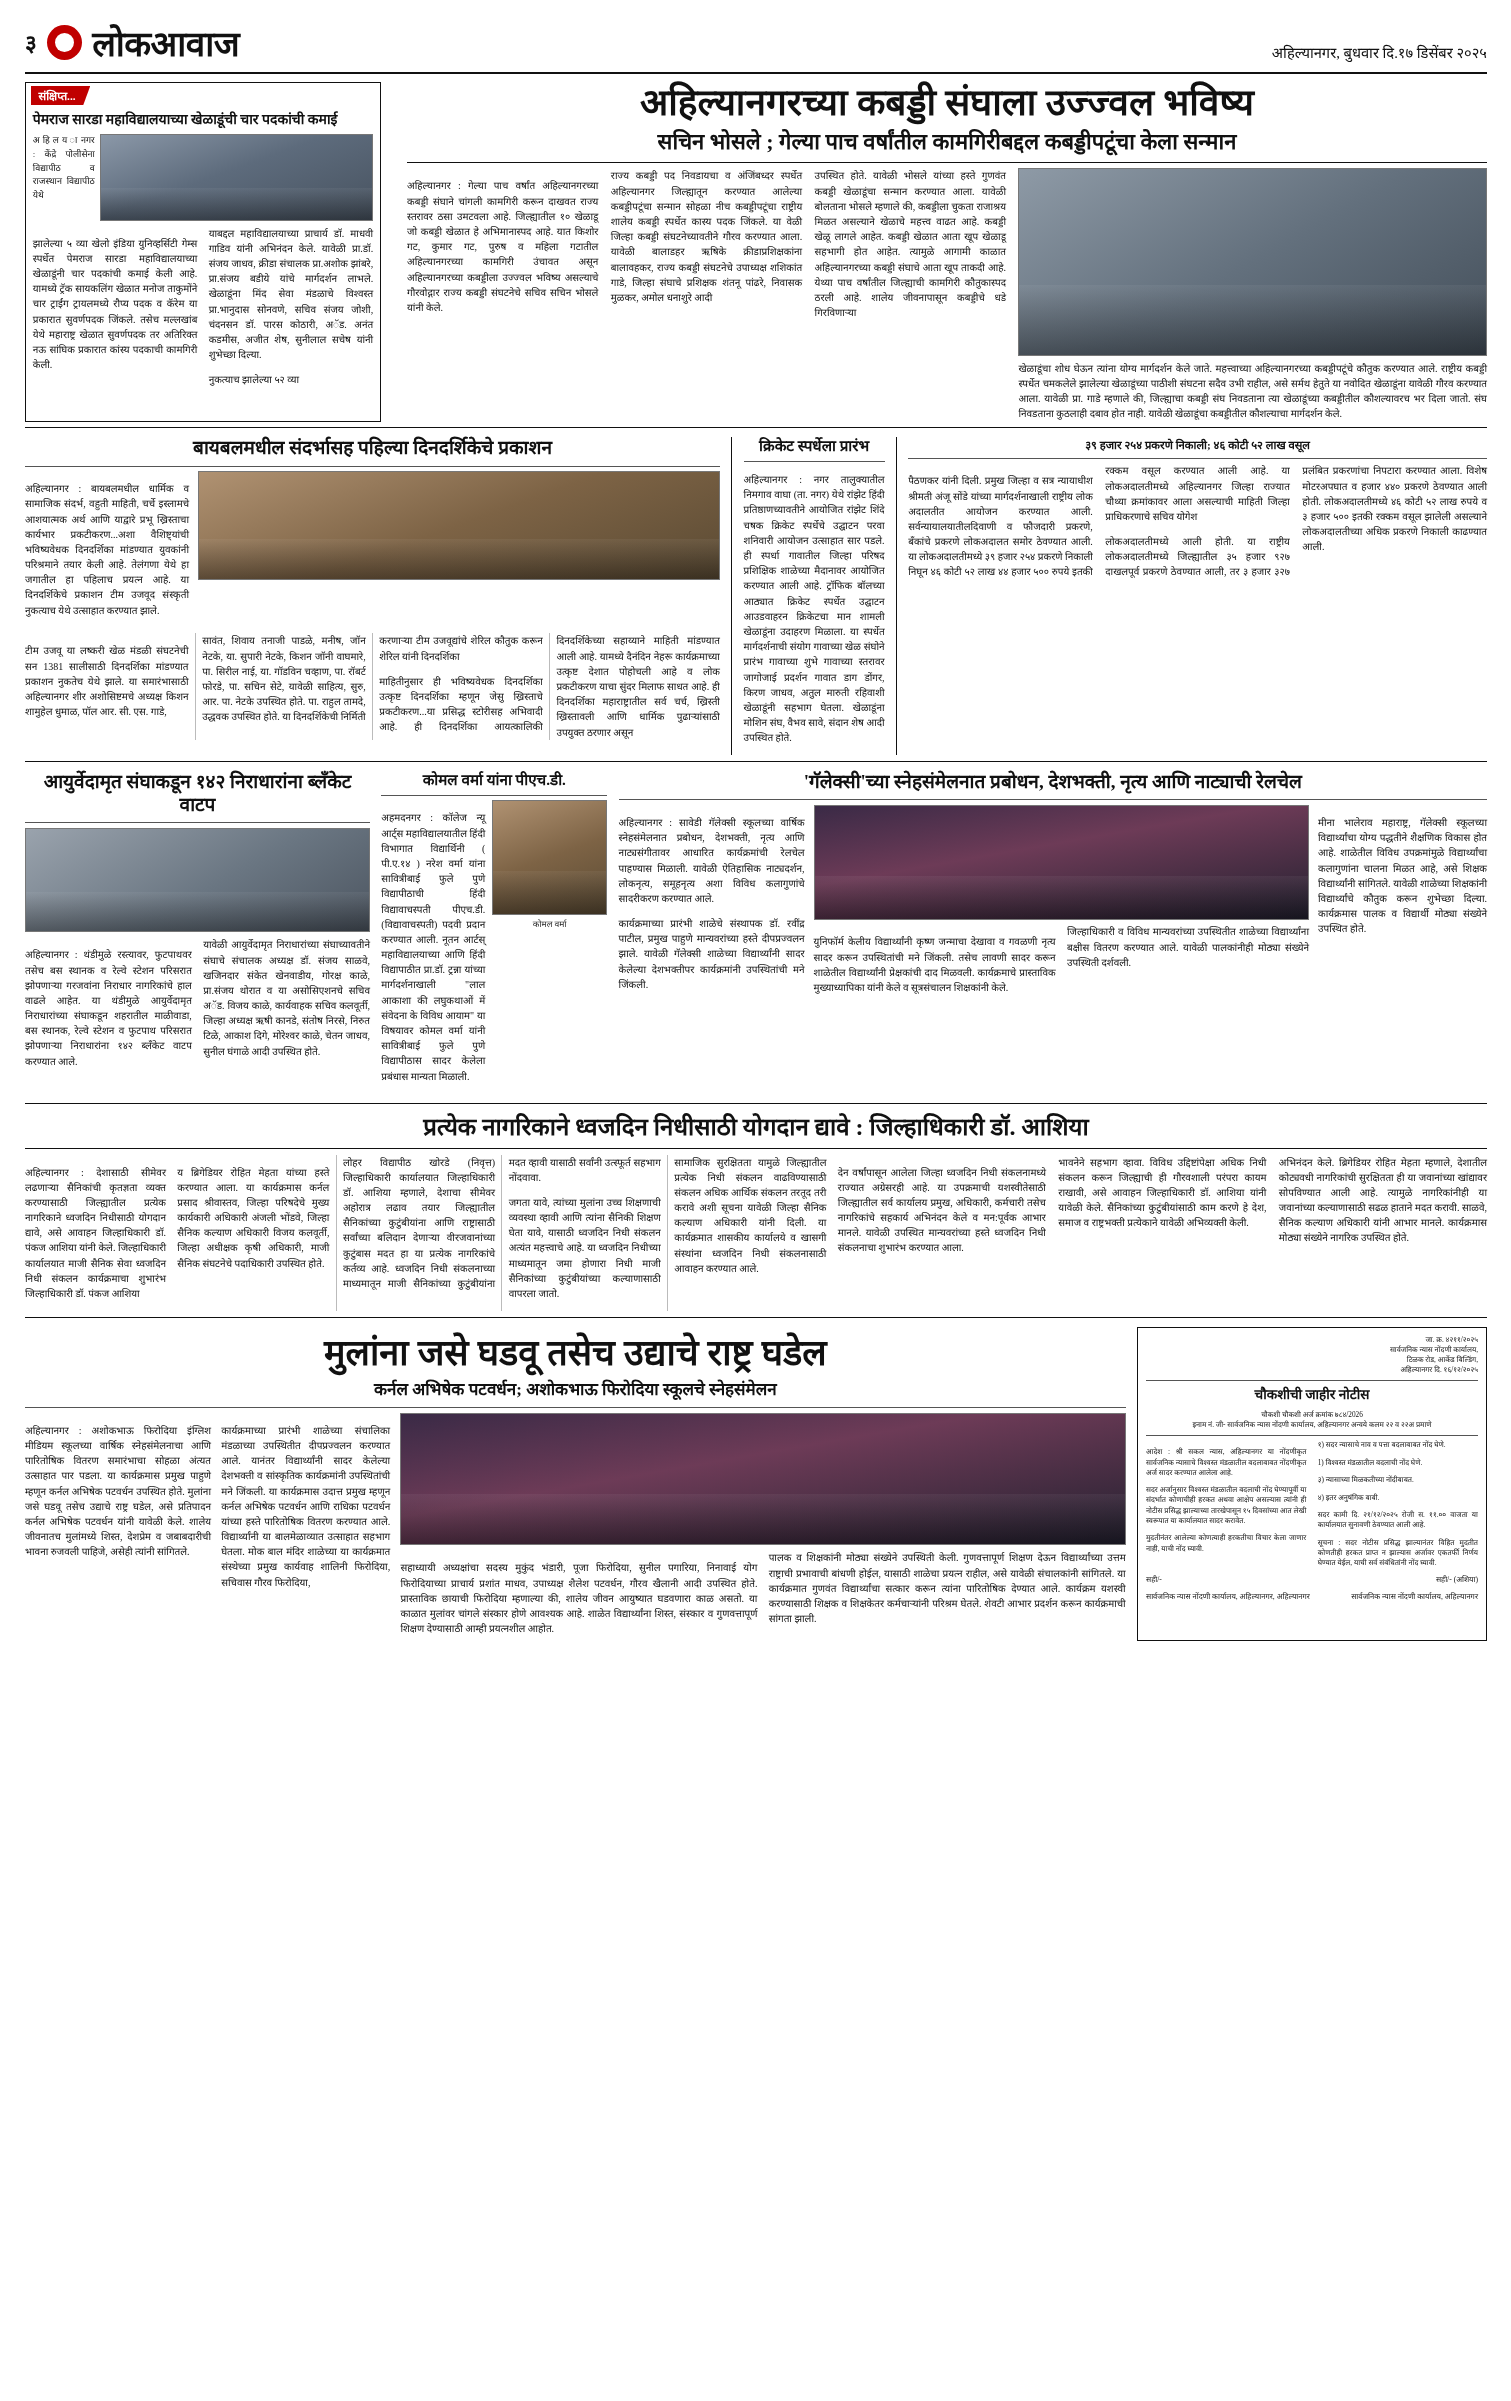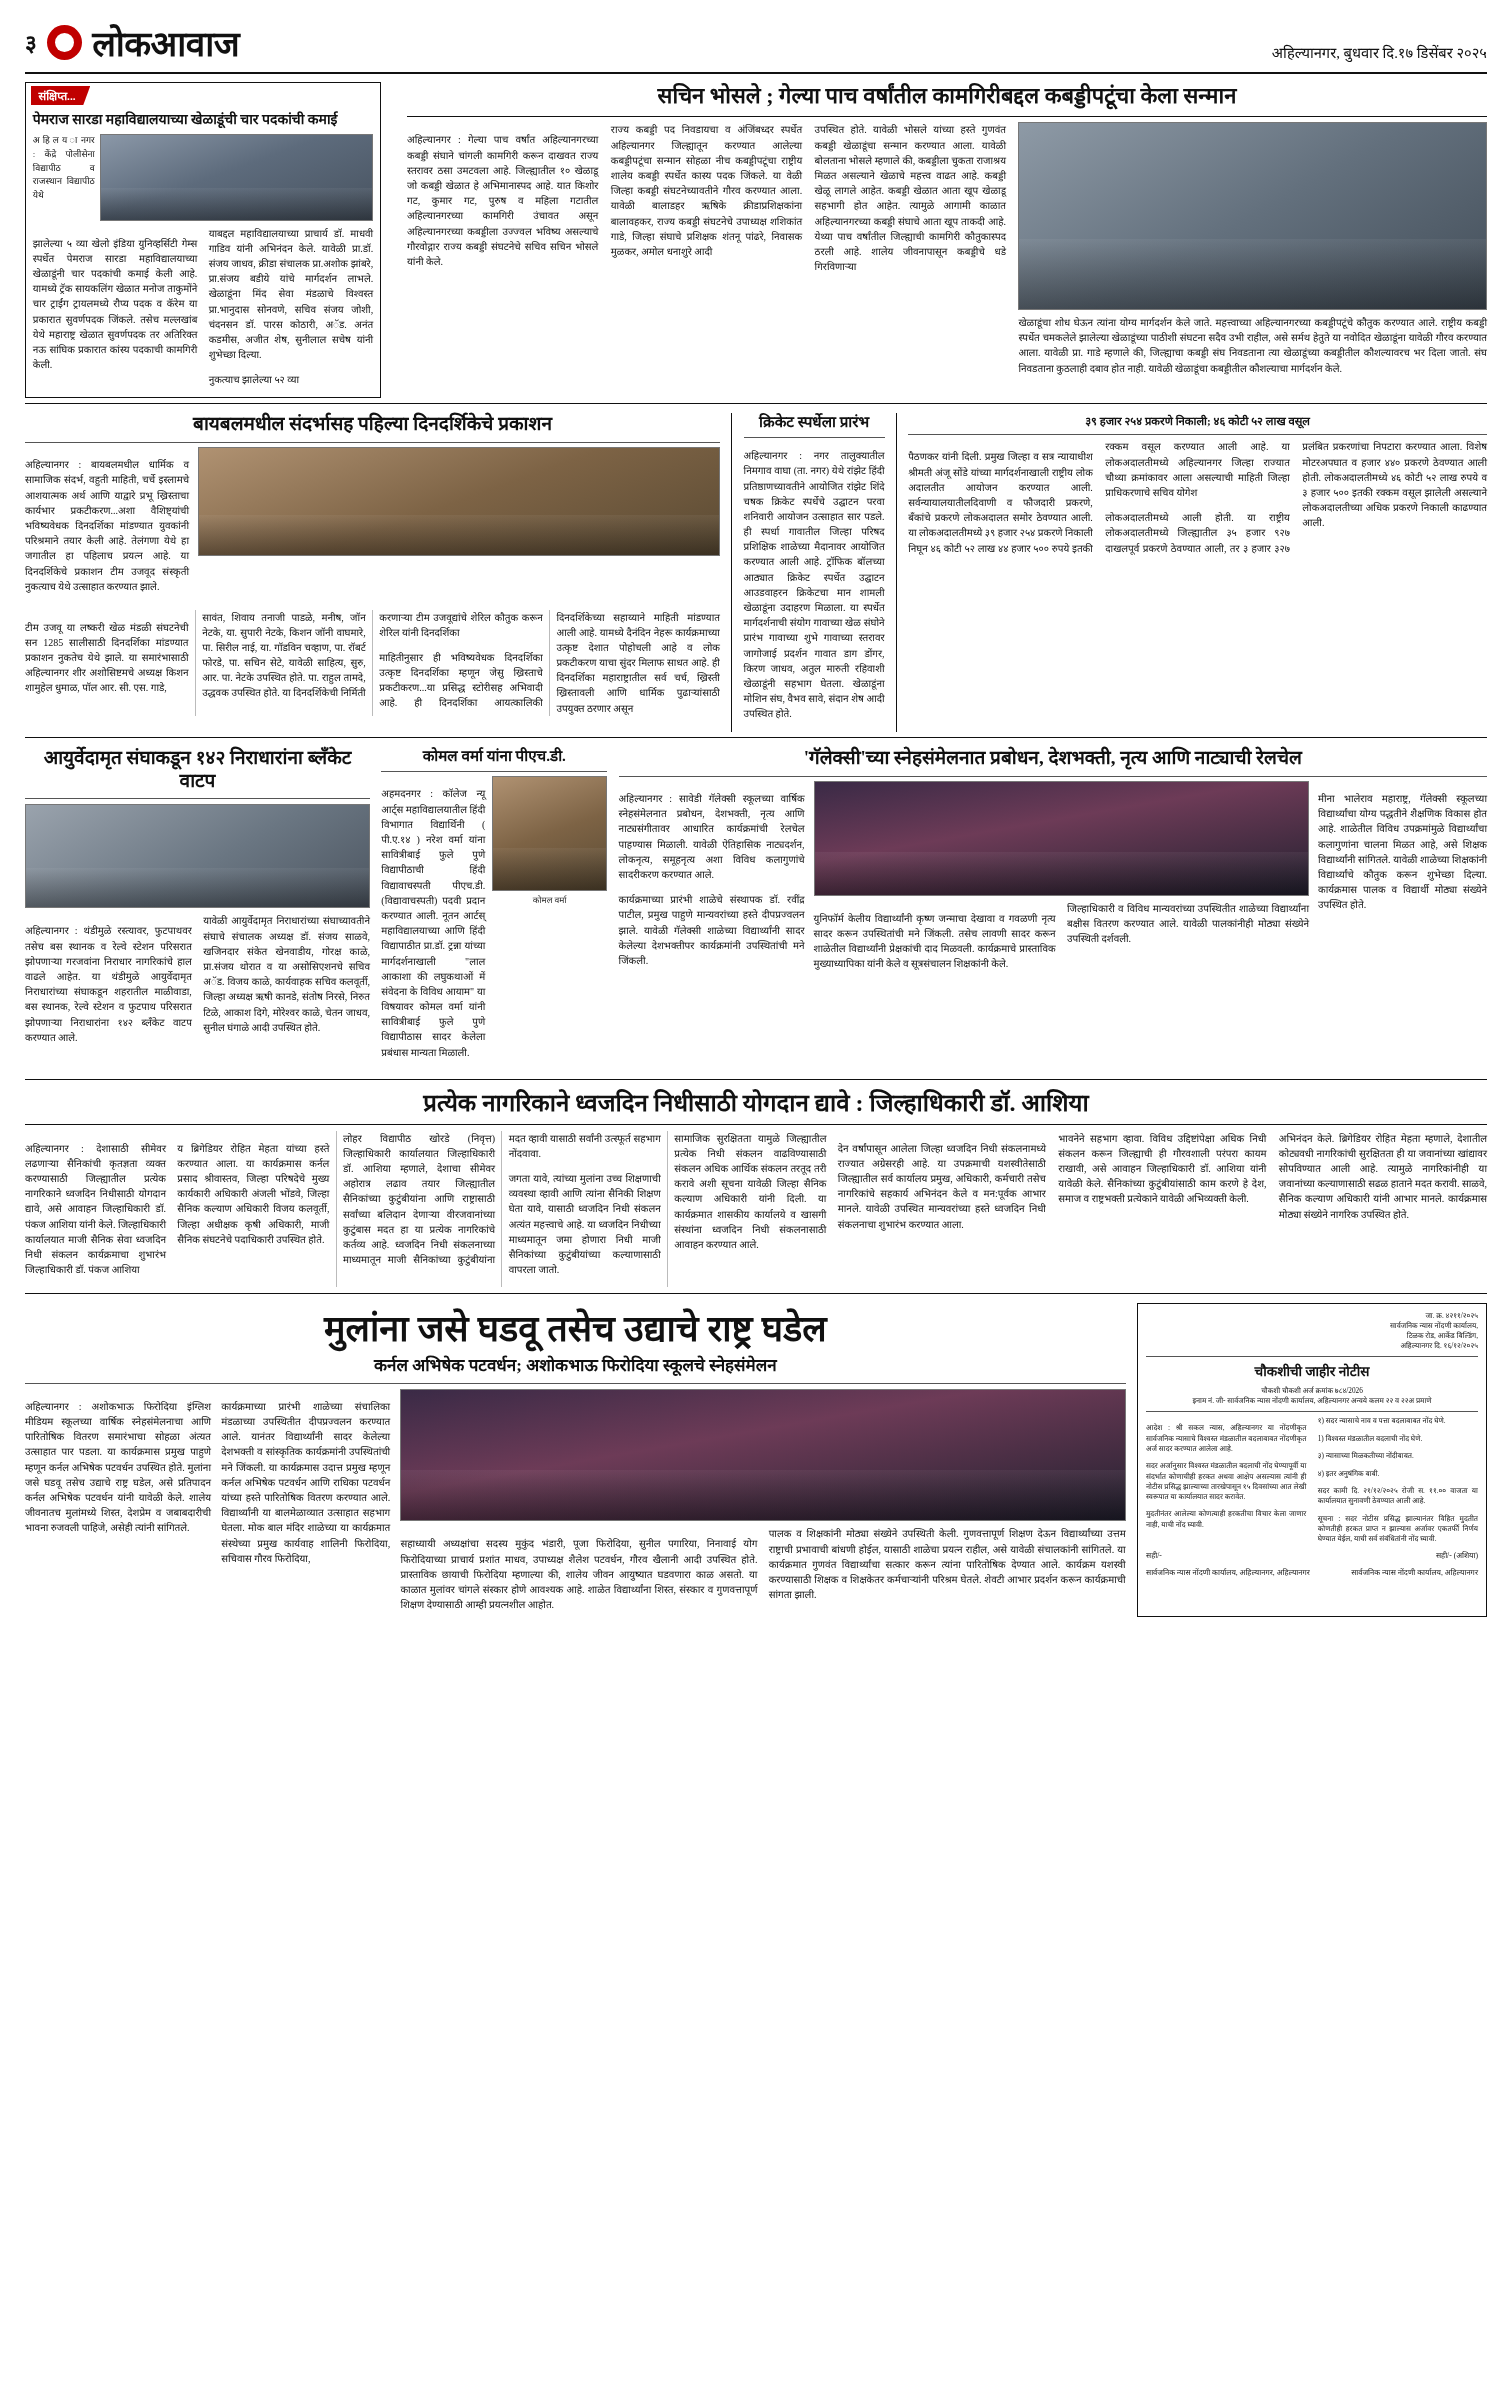--- a/index.html
+++ b/index.html
@@ -150,20 +150,21 @@
         <div class="photo" style="flex:1;height:85px;"></div>
       </div>
       <div class="cols-2" style="margin-top:4.5px;">
         <p class="body-txt">झालेल्या ५ व्या खेलो इंडिया युनिव्हर्सिटी गेम्स स्पर्धेत पेमराज सारडा महाविद्यालयाच्या खेळाडूंनी चार पदकांची कमाई केली आहे. यामध्ये ट्रॅक सायकलिंग खेळात मनोज ताकुमोंने चार ट्राईंग ट्रायलमध्ये रौप्य पदक व कॅरेम या प्रकारात सुवर्णपदक जिंकले. तसेच मल्लखांब येथे महाराष्ट्र खेळात सुवर्णपदक तर अतिरिक्त नऊ सांघिक प्रकारात कांस्य पदकाची कामगिरी केली.</p>
         <p class="body-txt">याबद्दल महाविद्यालयाच्या प्राचार्य डॉ. माधवी गाडिव यांनी अभिनंदन केले. यावेळी प्रा.डॉ. संजय जाधव, क्रीडा संचालक प्रा.अशोक झांबरे, प्रा.संजय बडीये यांचे मार्गदर्शन लाभले. खेळाडूंना मिंद सेवा मंडळाचे विश्वस्त प्रा.भानुदास सोनवणे, सचिव संजय जोशी, चंदनसन डॉ. पारस कोठारी, अॅड. अनंत कडमीस, अजीत शेष, सुनीलाल सचेष यांनी शुभेच्छा दिल्या.</p>
         <p class="body-txt">नुकत्याच झालेल्या ५२ व्या</p>
       </div>
     </div>
 
     <div class="lead-main">
+      <h1 class="headline">अहिल्यानगरच्या कबड्डी संघाला उज्ज्वल भविष्य</h1>
       <div class="sub">सचिन भोसले ; गेल्या पाच वर्षांतील कामगिरीबद्दल कबड्डीपटूंचा केला सन्मान</div>
       <div class="rule"></div>
       <div class="lead-grid">
         <div class="lead-text">
           <div class="cols-3">
             <p class="body-txt">अहिल्यानगर : गेल्या पाच वर्षांत अहिल्यानगरच्या कबड्डी संघाने चांगली कामगिरी करून दाखवत राज्य स्तरावर ठसा उमटवला आहे. जिल्ह्यातील १० खेळाडू जो कबड्डी खेळात हे अभिमानास्पद आहे. यात किशोर गट, कुमार गट, पुरुष व महिला गटातील अहिल्यानगरच्या कामगिरी उंचावत असून अहिल्यानगरच्या कबड्डीला उज्ज्वल भविष्य असल्याचे गौरवोद्गार राज्य कबड्डी संघटनेचे सचिव सचिन भोसले यांनी केले.</p>
             <p class="body-txt">राज्य कबड्डी पद निवडायचा व अंजिंबध्दर स्पर्धेत अहिल्यानगर जिल्ह्यातून करण्यात आलेल्या कबड्डीपटूंचा सन्मान सोहळा नीच कबड्डीपटूंचा राष्ट्रीय शालेय कबड्डी स्पर्धेत कास्य पदक जिंकले. या वेळी जिल्हा कबड्डी संघटनेच्यावतीने गौरव करण्यात आला.
 
 यावेळी बालाडहर ऋषिके क्रीडाप्रशिक्षकांना बालावहकर, राज्य कबड्डी संघटनेचे उपाध्यक्ष शशिकांत गाडे, जिल्हा संघाचे प्रशिक्षक शंतनू पांढरे, निवासक मुळकर, अमोल धनाशुरे आदी</p>
             <p class="body-txt">उपस्थित होते. यावेळी भोसले यांच्या हस्ते गुणवंत कबड्डी खेळाडूंचा सन्मान करण्यात आला.
@@ -192,21 +193,21 @@
       <div class="rule-thin"></div>
       <div style="display:flex;gap:9px;">
         <div style="width:164px;flex:0 0 164px;">
           <p class="body-txt">अहिल्यानगर : बायबलमधील धार्मिक व सामाजिक संदर्भ, वहुती माहिती, चर्चे इस्लामचे आशयात्मक अर्थ आणि याद्वारे प्रभू ख्रिस्ताचा कार्यभार प्रकटीकरण...अशा वैशिष्ट्यांची भविष्यवेधक दिनदर्शिका मांडण्यात युवकांनी परिश्रमाने तयार केली आहे. तेलंगणा येथे हा जगातील हा पहिलाच प्रयत्न आहे. या दिनदर्शिकेचे प्रकाशन टीम उजवूद संस्कृती नुकत्याच येथे उत्साहात करण्यात झाले.</p>
         </div>
         <div style="flex:1;">
           <div class="photo warm" style="height:107px;"></div>
         </div>
       </div>
       <div class="cols-4" style="margin-top:5.6px;">
-        <p class="body-txt">टीम उजवू या लष्करी खेळ मंडळी संघटनेची सन 1285 सालीसाठी दिनदर्शिका मांडण्यात प्रकाशन नुकतेच येथे झाले. या समारंभासाठी अहिल्यानगर शीर अशोसिष्टमचे अध्यक्ष किशन शामुहेल धुमाळ, पॉल आर. सी. एस. गाडे,</p>
+        <p class="body-txt">टीम उजवू या लष्करी खेळ मंडळी संघटनेची सन 1381 सालीसाठी दिनदर्शिका मांडण्यात प्रकाशन नुकतेच येथे झाले. या समारंभासाठी अहिल्यानगर शीर अशोसिष्टमचे अध्यक्ष किशन शामुहेल धुमाळ, पॉल आर. सी. एस. गाडे,</p>
         <p class="body-txt">सावंत, शिवाय तनाजी पाडळे, मनीष, जॉन नेटके, या. सुपारी नेटके, किशन जॉनी वाघमारे, पा. सिरील नाई, या. गॉडविन चव्हाण, पा. रॉबर्ट फोरडे, पा. सचिन सेटे, यावेळी साहित्य, सुरु, आर. पा. नेटके उपस्थित होते. पा. राहुल तामदे, उद्धवक उपस्थित होते.
 
 या दिनदर्शिकेची निर्मिती करणाऱ्या टीम उजवूद्यांचे शेरिल कौतुक करून शेरिल यांनी दिनदर्शिका</p>
         <p class="body-txt">माहितीनुसार ही भविष्यवेधक दिनदर्शिका उत्कृष्ट दिनदर्शिका म्हणून जेसु ख्रिस्ताचे प्रकटीकरण...या प्रसिद्ध स्टोरीसह अभिवादी आहे. ही दिनदर्शिका आयत्कालिकी दिनदर्शिकेच्या सहाय्याने माहिती मांडण्यात आली आहे. यामध्ये दैनंदिन नेहरू कार्यक्रमाच्या उत्कृष्ट देशात पोहोचली आहे व लोक प्रकटीकरण याचा सुंदर मिलाफ साधत आहे. ही दिनदर्शिका महाराष्ट्रातील सर्व चर्च, ख्रिस्ती ख्रिस्तावली आणि धार्मिक पुढाऱ्यांसाठी उपयुक्त ठरणार असून</p>
       </div>
     </div>
 
     <div class="sep-v" style="width:0;"></div>
 
     <div class="colblock" style="width:141px;flex:0 0 141px;">

